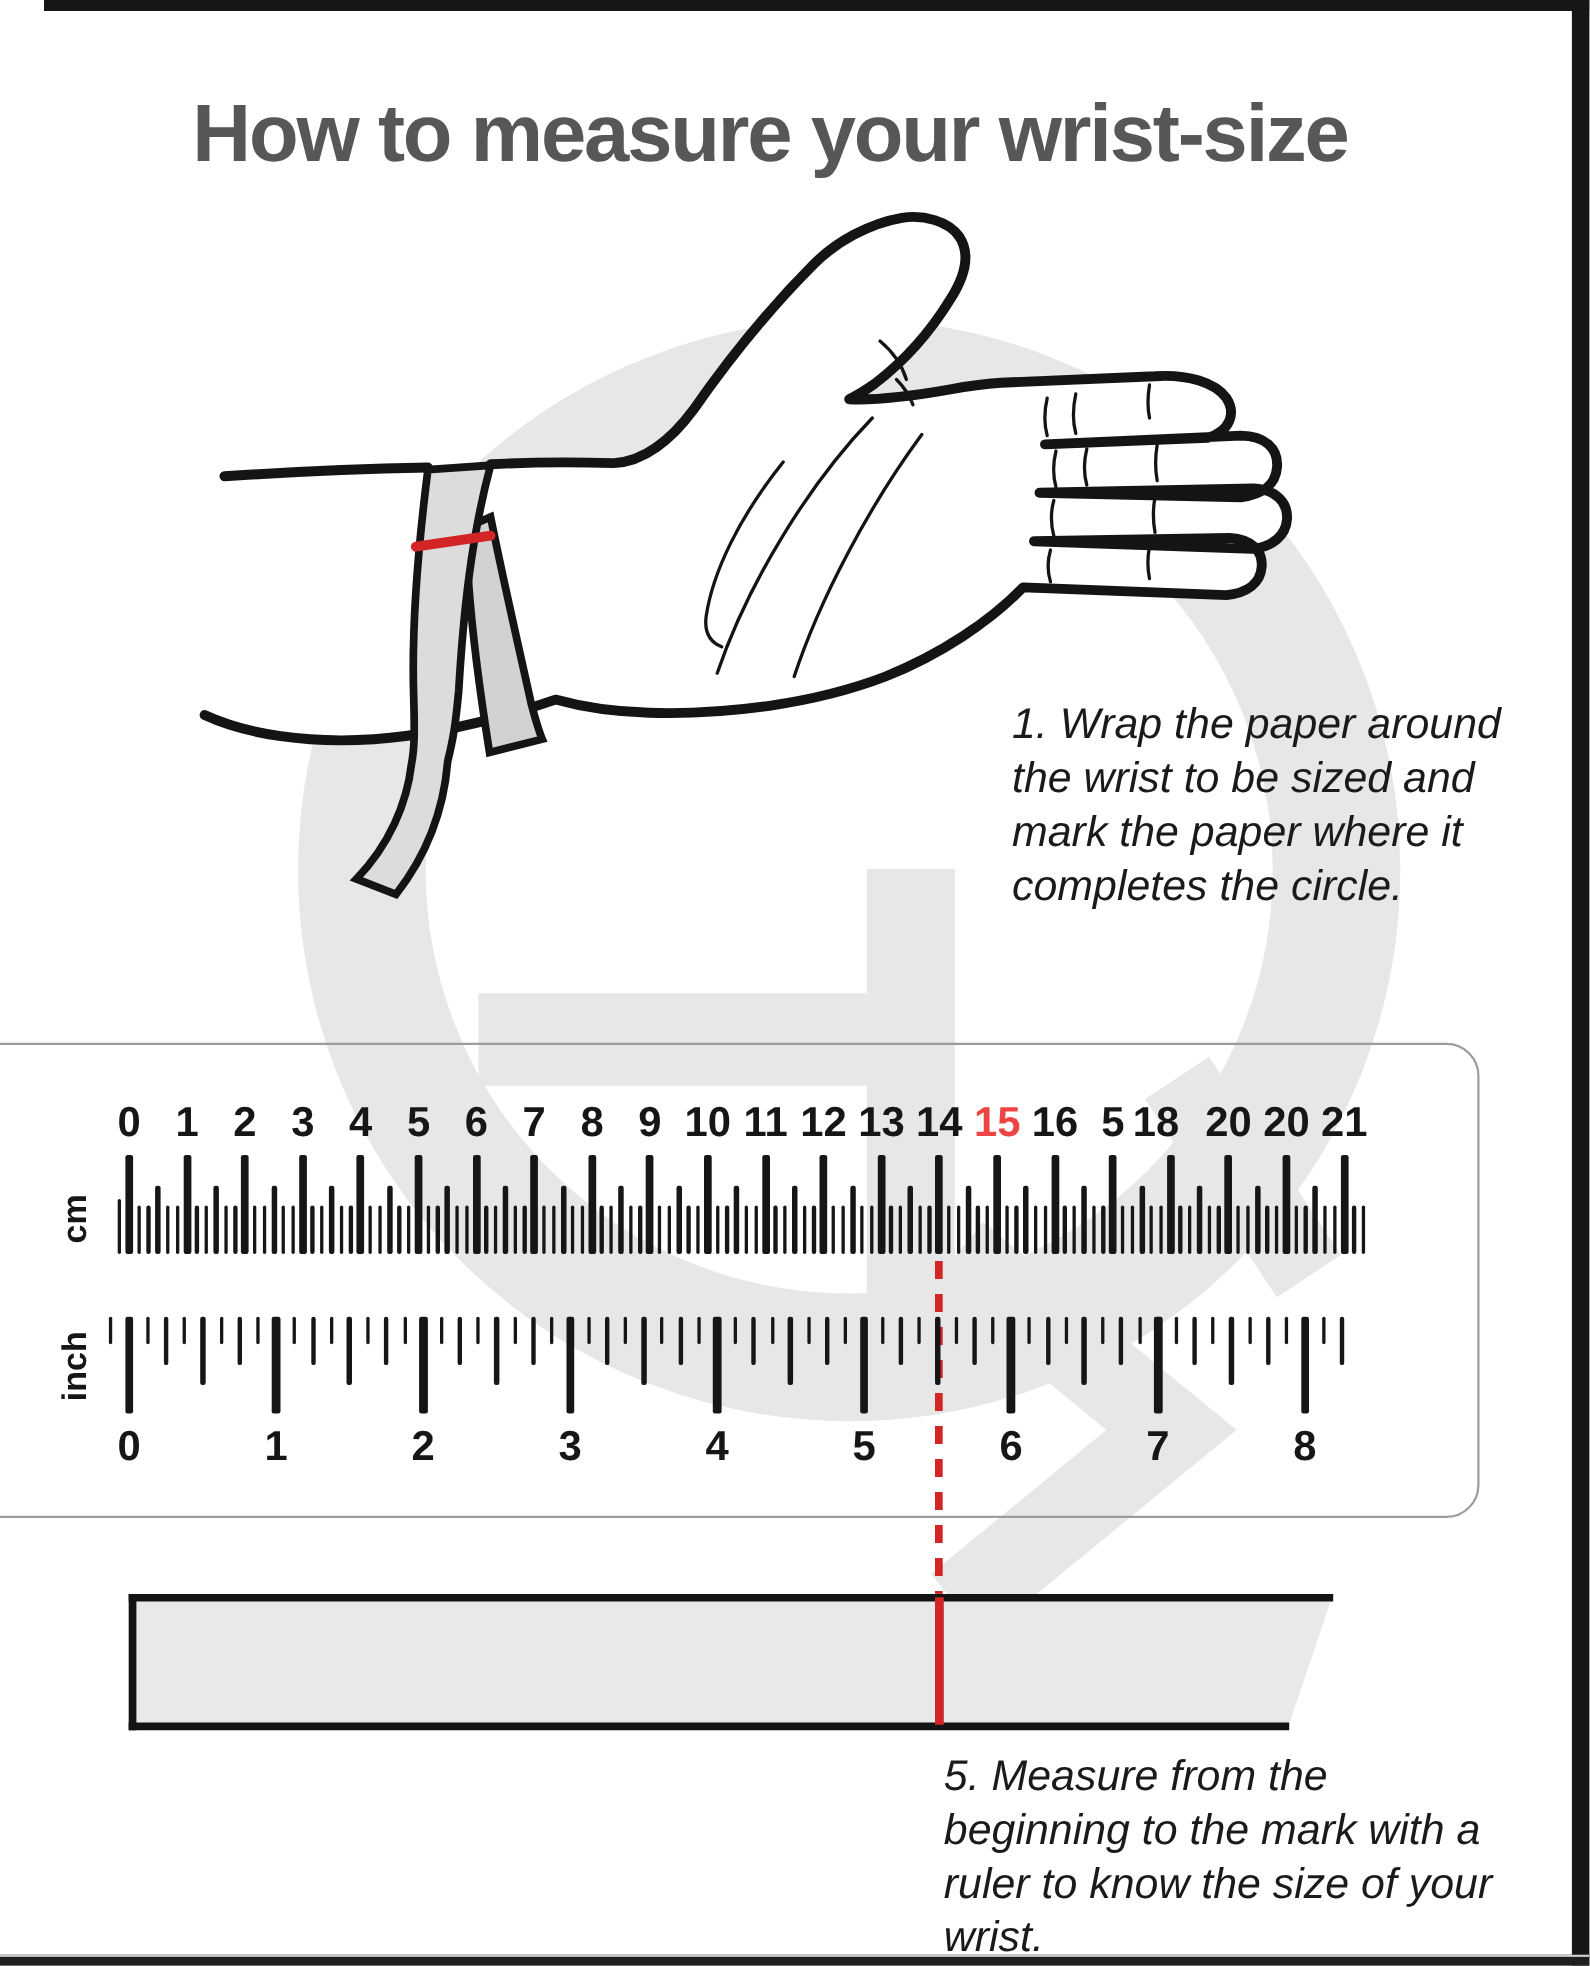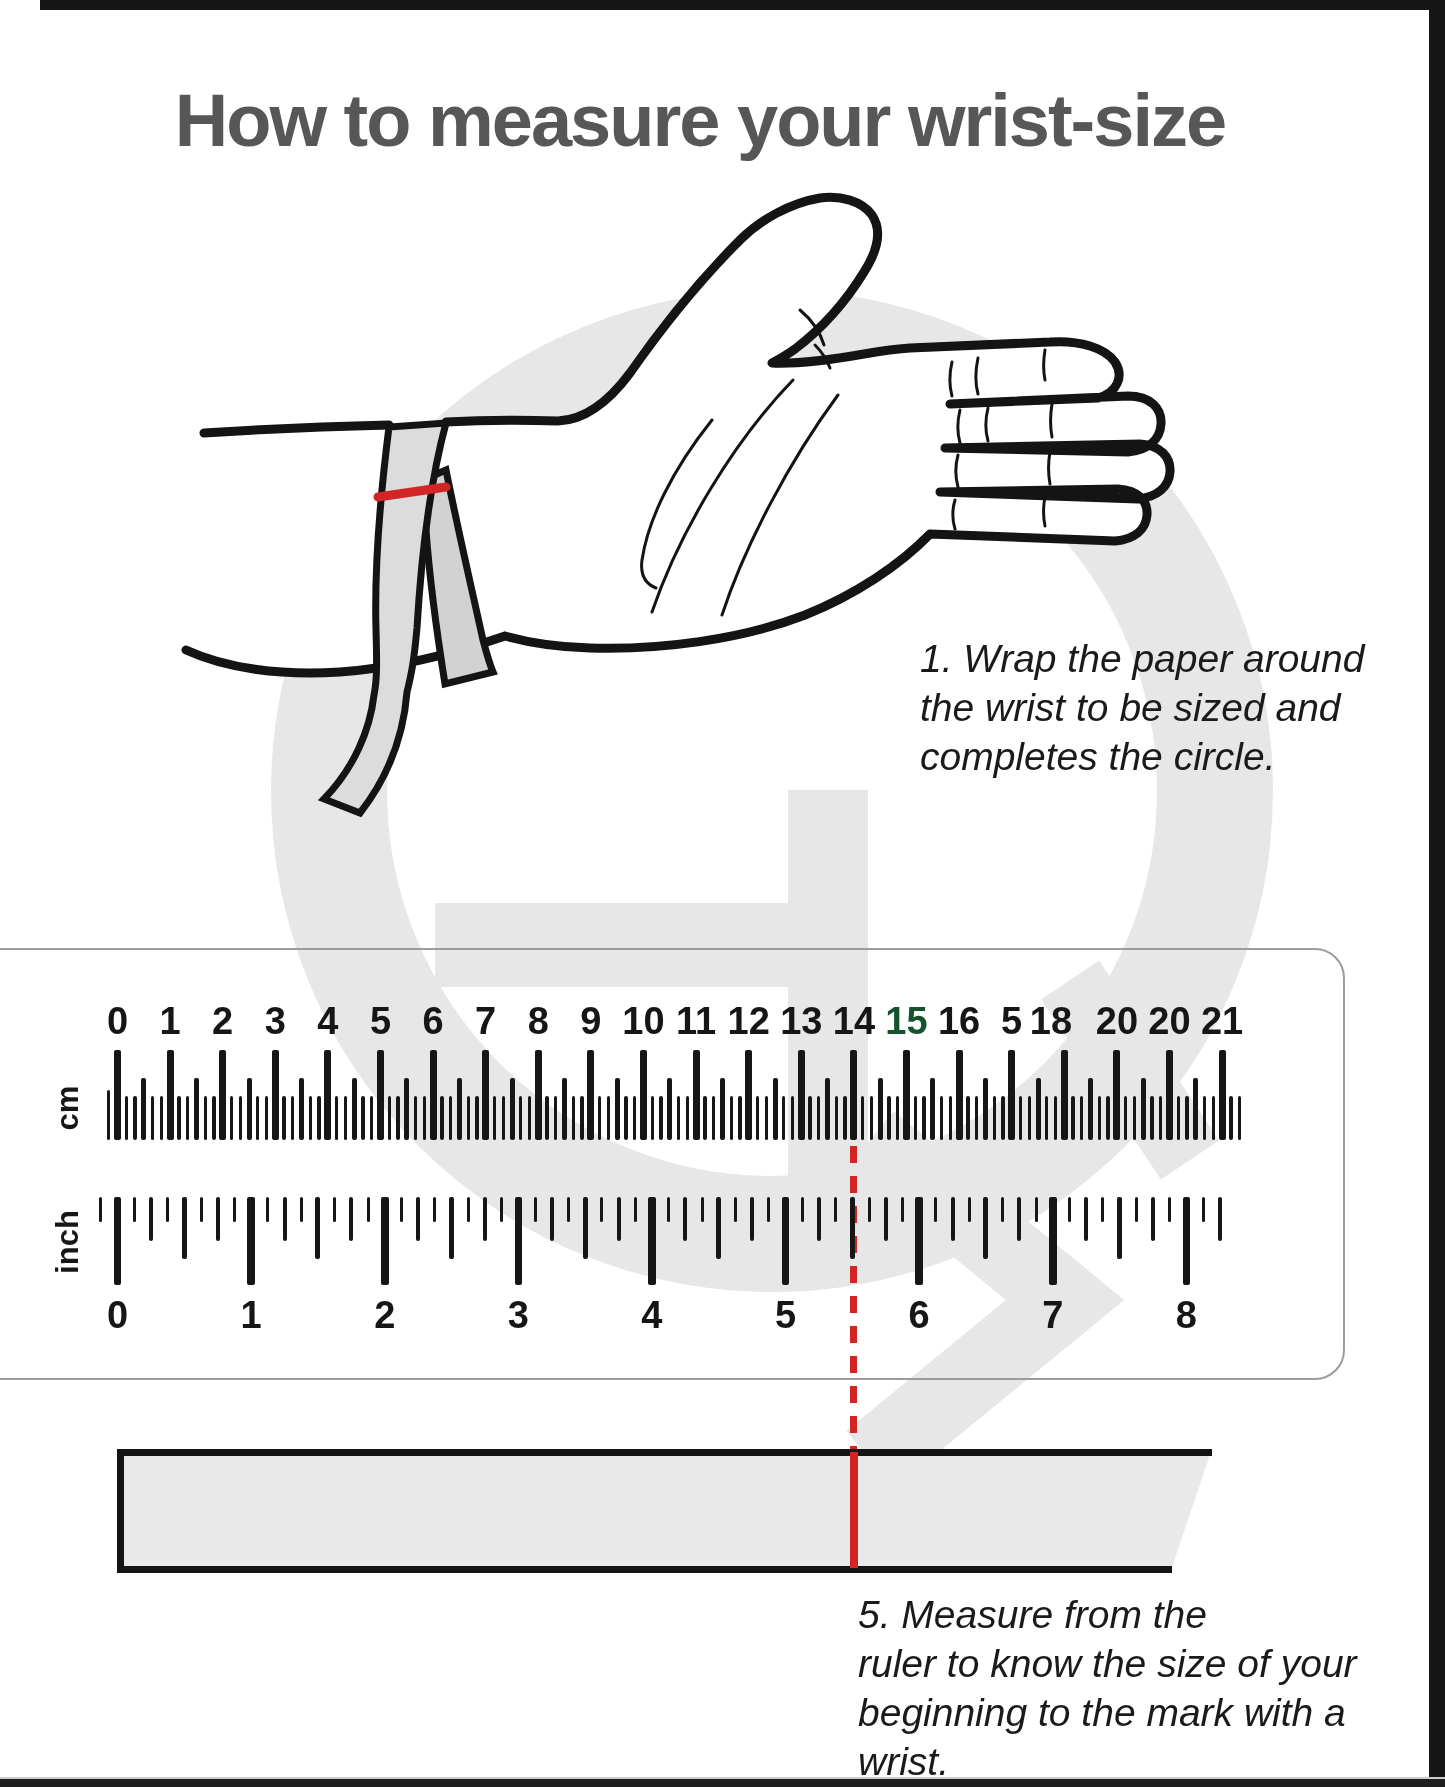--- a/index.html
+++ b/index.html
@@ -158,21 +158,21 @@
       <div class="tick" style="left: 834.7px; top: 1096px; width: 3.4px; height: 44px; background: rgb(22, 22, 22);"></div>
       <div class="tick" style="left: 843.4px; top: 1096px; width: 3.4px; height: 44px; background: rgb(22, 22, 22);"></div>
       <div class="tick" style="left: 850.4px; top: 1050px; width: 7px; height: 90px; background: rgb(22, 22, 22);"></div>
       <div class="num" style="left: 821.9px; top: 1000px; color: rgb(22, 22, 22);">14</div>
       <div class="tick" style="left: 861px; top: 1096px; width: 3.4px; height: 44px; background: rgb(22, 22, 22);"></div>
       <div class="tick" style="left: 869.7px; top: 1096px; width: 3.4px; height: 44px; background: rgb(22, 22, 22);"></div>
       <div class="tick" style="left: 877.7px; top: 1078px; width: 5px; height: 62px; background: rgb(22, 22, 22);"></div>
       <div class="tick" style="left: 887.3px; top: 1096px; width: 3.4px; height: 44px; background: rgb(22, 22, 22);"></div>
       <div class="tick" style="left: 896px; top: 1096px; width: 3.4px; height: 44px; background: rgb(22, 22, 22);"></div>
       <div class="tick" style="left: 903px; top: 1050px; width: 7px; height: 90px; background: rgb(22, 22, 22);"></div>
-      <div class="num" style="left: 874.5px; top: 1000px; color: #14532d;">15</div>
+      <div class="num" style="left: 874.5px; top: 1000px; color: #ef4444;">15</div>
       <div class="tick" style="left: 913.6px; top: 1096px; width: 3.4px; height: 44px; background: rgb(22, 22, 22);"></div>
       <div class="tick" style="left: 922.3px; top: 1096px; width: 3.4px; height: 44px; background: rgb(22, 22, 22);"></div>
       <div class="tick" style="left: 930.3px; top: 1078px; width: 5px; height: 62px; background: rgb(22, 22, 22);"></div>
       <div class="tick" style="left: 939.9px; top: 1096px; width: 3.4px; height: 44px; background: rgb(22, 22, 22);"></div>
       <div class="tick" style="left: 948.6px; top: 1096px; width: 3.4px; height: 44px; background: rgb(22, 22, 22);"></div>
       <div class="tick" style="left: 955.6px; top: 1050px; width: 7px; height: 90px; background: rgb(22, 22, 22);"></div>
       <div class="num" style="left: 927.1px; top: 1000px; color: rgb(22, 22, 22);">16</div>
       <div class="tick" style="left: 966.2px; top: 1096px; width: 3.4px; height: 44px; background: rgb(22, 22, 22);"></div>
       <div class="tick" style="left: 974.9px; top: 1096px; width: 3.4px; height: 44px; background: rgb(22, 22, 22);"></div>
       <div class="tick" style="left: 982.9px; top: 1078px; width: 5px; height: 62px; background: rgb(22, 22, 22);"></div>
@@ -353,23 +353,24 @@
       <line x1="117" y1="1452.5" x2="1212" y2="1452.5" stroke-width="7" stroke="#141414"></line>
       <line x1="117" y1="1569.5" x2="1172" y2="1569.5" stroke-width="7" stroke="#141414"></line>
       <line x1="120.5" y1="1449" x2="120.5" y2="1573" stroke-width="7" stroke="#141414"></line>
       <line id="strip-mark" x1="854" y1="1452" x2="854" y2="1568" stroke-width="8" stroke="#d32525"></line>
     </g>
   </svg>
 
   <div id="instr1" class="abs instr">
     <div>1. Wrap the paper around</div>
     <div>the wrist to be sized and</div>
+    <div>mark the paper where it</div>
     <div>completes the circle.</div>
   </div>
 
   <div id="instr2" class="abs instr">
     <div>5. Measure from the</div>
+    <div>beginning to the mark with a</div>
     <div>ruler to know the size of your</div>
-    <div>beginning to the mark with a</div>
     <div>wrist.</div>
   </div>
 
 </div>
 
 </body></html>

